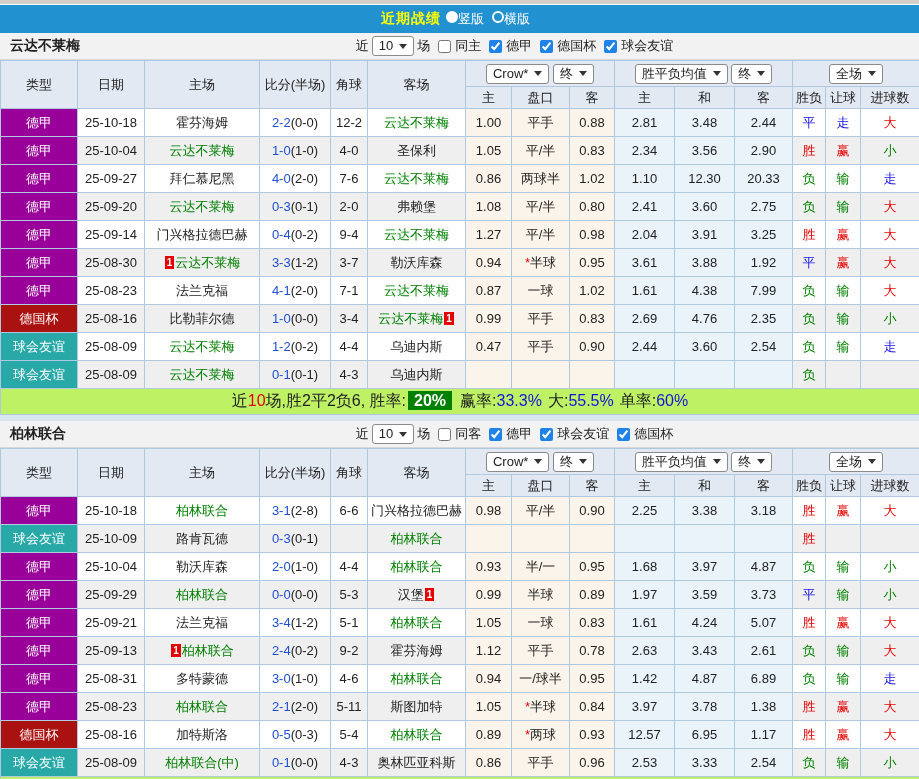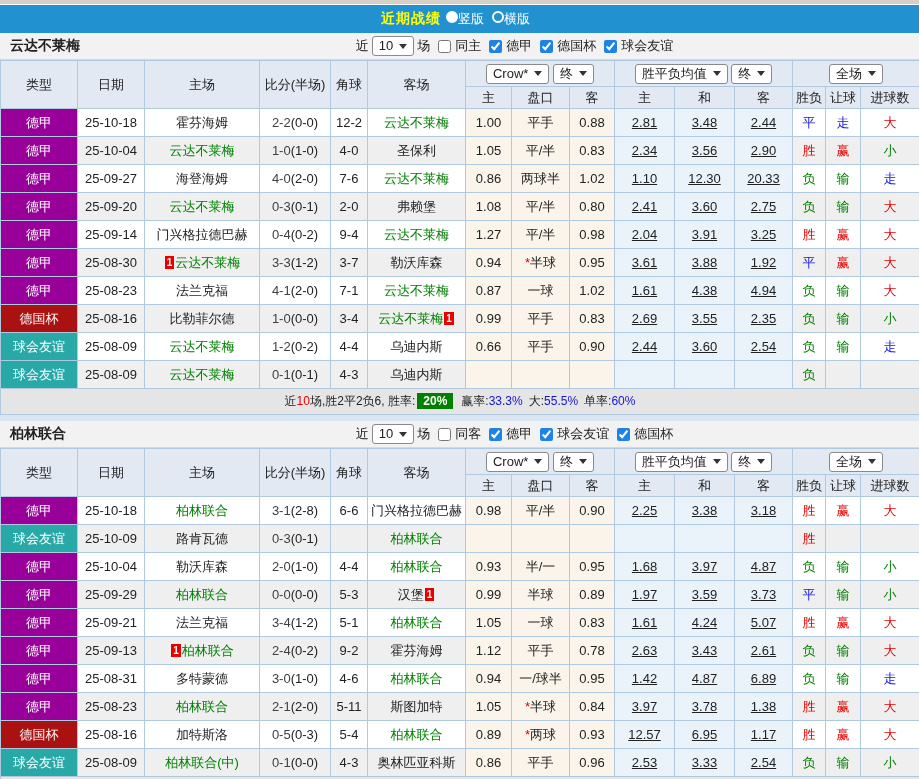--- a/index.html
+++ b/index.html
@@ -31,31 +31,31 @@
   .caret{width:0;height:0;border-left:4px solid transparent;border-right:4px solid transparent;border-top:5px solid #333;display:inline-block;}
   table{width:919px;table-layout:fixed;border-collapse:collapse;font-size:13px;}
   th,td{border:1px solid #AFC9E0;text-align:center;padding:0;white-space:nowrap;overflow:hidden;}
   thead th{background:#E3E9F3;font-weight:normal;}
   thead tr.sel-row th{height:23px;}
   thead tr.sub-row th{height:21px;}
   thead .group-cell{padding:1px 0;}
   tbody td{height:27px;}
   tbody tr.even td{background:#EFEFEF;}
   td.cream{background:#FAF4EA !important;}
-  td.lblue{background:#EAF3FA !important;text-decoration:underline;}
+  td.lblue{background:#EAF3FA !important;}
   td.type-cell{color:#fff;}
   .team-green{color:#008000;}
-  .score-ft{color:#404040;}
+  .score-ft{color:#1d4ed8;}
   .score-ht{color:#222;}
   .badge1{
     display:inline-block;background:#E60000;color:#fff;font-size:10px;font-weight:bold;
     padding:0 2px;height:13px;line-height:13px;margin:0 1px;vertical-align:1px;
   }
   .star{color:#E60000;}
-  td.summary-cell{height:25px;background:#e5e5e5;font-size:12px;text-align:center;}
+  td.summary-cell{height:25px;background:#bef264;font-size:16px;text-align:center;}
   .red-num{color:#E60000;}
   .blue-val{color:#1414D8;}
   .rate-badge{background:#008000;color:#fff;padding:1px 6px;font-weight:bold;margin:0 2px;}
   .stat{margin-left:6px;}
   .section-gap{height:6px;background:#D9E5F1;}
 </style>
 </head>
 <body>
 
 <div class="top-strip"></div>
@@ -174,21 +174,21 @@
             <td class="lblue">2.34</td>
             <td class="lblue">3.56</td>
             <td class="lblue">2.90</td>
             <td style="color: rgb(230, 0, 0);">胜</td>
             <td style="color: rgb(230, 0, 0);">赢</td>
             <td style="color: rgb(0, 128, 0);">小</td>
           </tr>
           <tr>
             <td class="type-cell" style="background: rgb(153, 0, 153);">德甲</td>
             <td>25-09-27</td>
-            <td><span>海登海姆</span></td>
+            <td><span>拜仁慕尼黑</span></td>
             <td><span class="score-ft">4-0</span><span class="score-ht">(2-0)</span></td>
             <td>7-6</td>
             <td><span class="team-green">云达不莱梅</span></td>
             <td class="cream">0.86</td>
             <td class="cream"><span>两球半</span></td>
             <td class="cream">1.02</td>
             <td class="lblue">1.10</td>
             <td class="lblue">12.30</td>
             <td class="lblue">20.33</td>
             <td style="color: rgb(0, 128, 0);">负</td>
@@ -251,50 +251,50 @@
             <td>25-08-23</td>
             <td><span>法兰克福</span></td>
             <td><span class="score-ft">4-1</span><span class="score-ht">(2-0)</span></td>
             <td>7-1</td>
             <td><span class="team-green">云达不莱梅</span></td>
             <td class="cream">0.87</td>
             <td class="cream"><span>一球</span></td>
             <td class="cream">1.02</td>
             <td class="lblue">1.61</td>
             <td class="lblue">4.38</td>
-            <td class="lblue">4.94</td>
+            <td class="lblue">7.99</td>
             <td style="color: rgb(0, 128, 0);">负</td>
             <td style="color: rgb(0, 128, 0);">输</td>
             <td style="color: rgb(230, 0, 0);">大</td>
           </tr>
           <tr class="even">
             <td class="type-cell" style="background: rgb(170, 17, 17);">德国杯</td>
             <td>25-08-16</td>
             <td><span>比勒菲尔德</span></td>
             <td><span class="score-ft">1-0</span><span class="score-ht">(0-0)</span></td>
             <td>3-4</td>
             <td><span class="team-green">云达不莱梅</span><span class="badge1">1</span></td>
             <td class="cream">0.99</td>
             <td class="cream"><span>平手</span></td>
             <td class="cream">0.83</td>
             <td class="lblue">2.69</td>
-            <td class="lblue">3.55</td>
+            <td class="lblue">4.76</td>
             <td class="lblue">2.35</td>
             <td style="color: rgb(0, 128, 0);">负</td>
             <td style="color: rgb(0, 128, 0);">输</td>
             <td style="color: rgb(0, 128, 0);">小</td>
           </tr>
           <tr>
             <td class="type-cell" style="background: rgb(41, 168, 168);">球会友谊</td>
             <td>25-08-09</td>
             <td><span class="team-green">云达不莱梅</span></td>
             <td><span class="score-ft">1-2</span><span class="score-ht">(0-2)</span></td>
             <td>4-4</td>
             <td><span>乌迪内斯</span></td>
-            <td class="cream">0.66</td>
+            <td class="cream">0.47</td>
             <td class="cream"><span>平手</span></td>
             <td class="cream">0.90</td>
             <td class="lblue">2.44</td>
             <td class="lblue">3.60</td>
             <td class="lblue">2.54</td>
             <td style="color: rgb(0, 128, 0);">负</td>
             <td style="color: rgb(0, 128, 0);">输</td>
             <td style="color: rgb(20, 20, 224);">走</td>
           </tr>
           <tr class="even">

